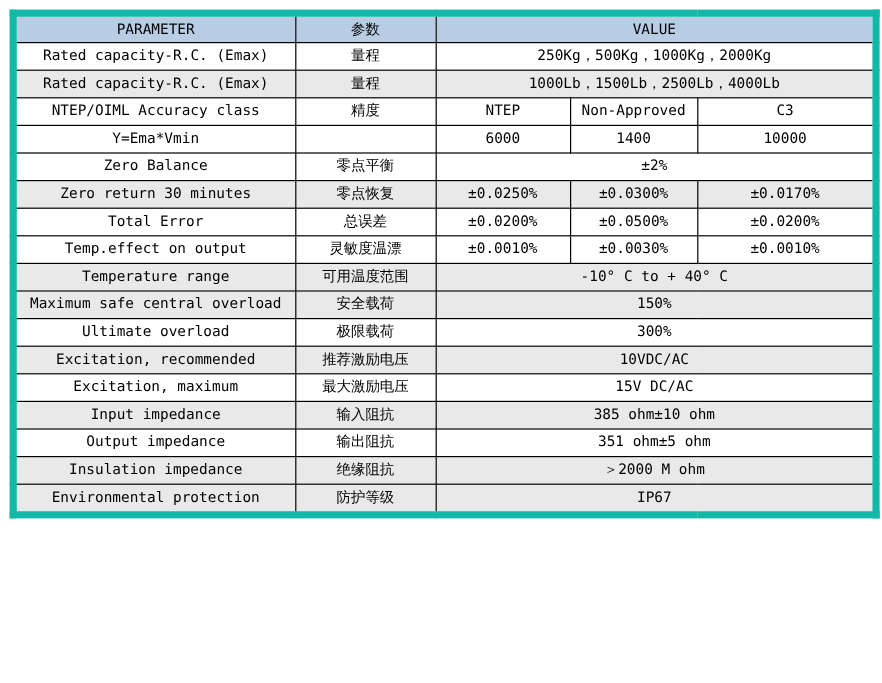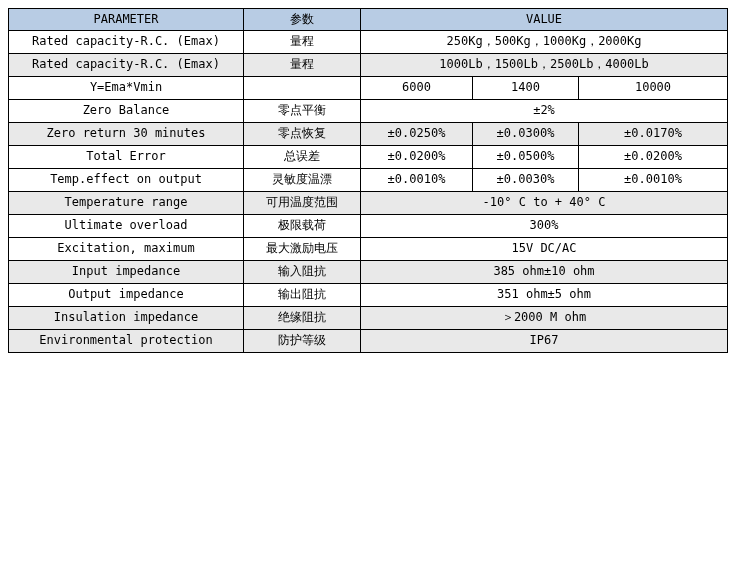--- a/index.html
+++ b/index.html
@@ -14,21 +14,21 @@
     font-family: "DejaVu Sans Mono", "Liberation Mono", monospace;
     color: #000000;
   }
   table.spec {
     position: absolute;
     left: 8px;
     top: 8px;
     width: 719px;
     border-collapse: collapse;
     table-layout: fixed;
-    border: 1px solid #14b8a6;
+    border: 6px solid #14b8a6;
   }
   table.spec th, table.spec td {
     border: 1px solid #000000;
     font-size: 12px;
     font-weight: normal;
     text-align: center;
     vertical-align: middle;
     padding: 0 2px;
     height: 22px;
     overflow: hidden;
@@ -74,20 +74,27 @@
         <td>Rated capacity-R.C. (Emax)</td>
         <td>量程</td>
         <td colspan="3">250Kg，500Kg，1000Kg，2000Kg</td>
       </tr>
       <tr class="alt">
         <td>Rated capacity-R.C. (Emax)</td>
         <td>量程</td>
         <td colspan="3">1000Lb，1500Lb，2500Lb，4000Lb</td>
       </tr>
       <tr>
+        <td>NTEP/OIML Accuracy class</td>
+        <td>精度</td>
+        <td>NTEP</td>
+        <td>Non-Approved</td>
+        <td>C3</td>
+      </tr>
+      <tr>
         <td>Y=Ema*Vmin</td>
         <td></td>
         <td>6000</td>
         <td>1400</td>
         <td>10000</td>
       </tr>
       <tr>
         <td>Zero Balance</td>
         <td>零点平衡</td>
         <td colspan="3">±2%</td>
@@ -111,24 +118,34 @@
         <td>灵敏度温漂</td>
         <td>±0.0010%</td>
         <td>±0.0030%</td>
         <td>±0.0010%</td>
       </tr>
       <tr class="alt">
         <td>Temperature range</td>
         <td>可用温度范围</td>
         <td colspan="3">-10° C to + 40° C</td>
       </tr>
+      <tr class="alt">
+        <td>Maximum safe central overload</td>
+        <td>安全载荷</td>
+        <td colspan="3">150%</td>
+      </tr>
       <tr>
         <td>Ultimate overload</td>
         <td>极限载荷</td>
         <td colspan="3">300%</td>
+      </tr>
+      <tr class="alt">
+        <td>Excitation, recommended</td>
+        <td>推荐激励电压</td>
+        <td colspan="3">10VDC/AC</td>
       </tr>
       <tr>
         <td>Excitation, maximum</td>
         <td>最大激励电压</td>
         <td colspan="3">15V DC/AC</td>
       </tr>
       <tr class="alt">
         <td>Input impedance</td>
         <td>输入阻抗</td>
         <td colspan="3">385 ohm±10 ohm</td>

